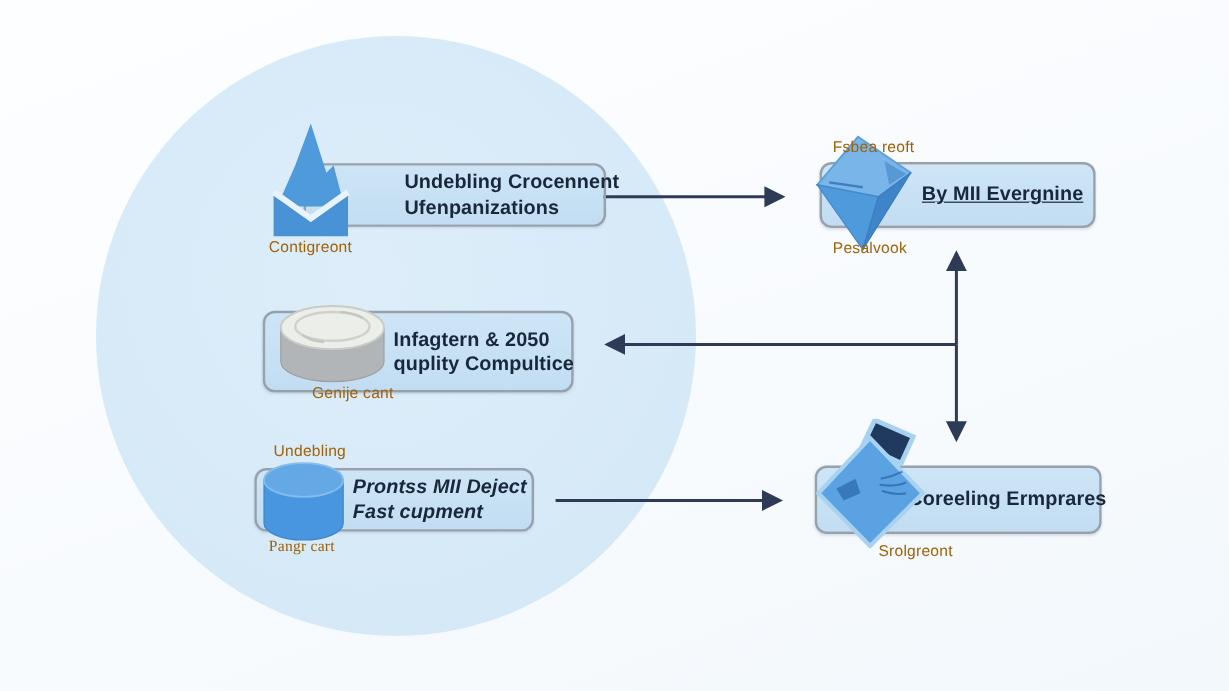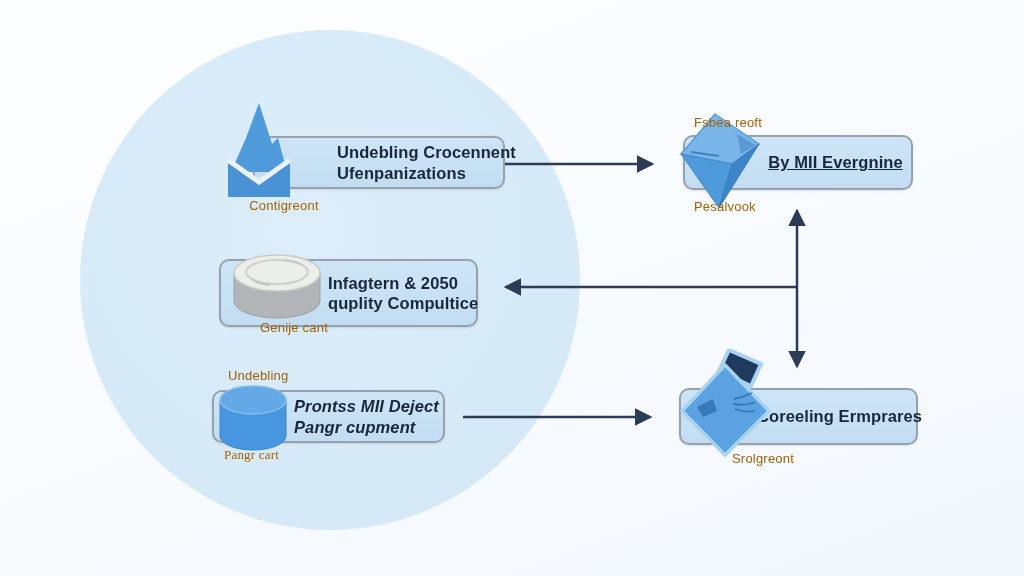--- a/index.html
+++ b/index.html
@@ -31,21 +31,21 @@
   .icon{position:absolute;z-index:3;}
   .icon1{left:226px;top:102px;}
   .icon2{left:677px;top:112px;}
   .icon3{left:230px;top:251px;}
   .icon4{left:218px;top:384px;}
   .icon5{left:679px;top:349px;}
   .caption{
     position:absolute;z-index:3;font-size:13px;color:#a16207;font-weight:500;
     letter-spacing:.2px;white-space:nowrap;
   }
-  .cap1{left:224px;top:198px;width:120px;text-align:center;}
+  .cap1{left:224px;top:198px;width:120px;}
   .cap2a{left:694px;top:115px;}
   .cap2b{left:694px;top:199px;}
   .cap3{left:248px;top:320px;margin-left:12px;}
   .cap4a{left:228px;top:368px;}
   .cap4b{left:224px;top:447px;font-family:Liberation Serif, serif;}
   .cap5{left:732px;top:451px;}
 </style>
 </head>
 <body>
 
@@ -105,21 +105,21 @@
     <ellipse cx="47" cy="22" rx="43" ry="18" fill="#eceeea" stroke="#c9cbc7" stroke-width="1.5"></ellipse>
     <ellipse cx="47" cy="21" rx="31" ry="12" fill="none" stroke="#cfd1cd" stroke-width="2"></ellipse>
     <path d="M22,28 a28,10 0 0 0 18,6" fill="none" stroke="#c4c6c2" stroke-width="2"></path>
     <path d="M72,14 a28,10 0 0 0 -18,-5" fill="none" stroke="#c4c6c2" stroke-width="2"></path>
   </svg>
   <div class="caption cap3">Genije cant</div>
 
   <div class="node-box box4">
     <div class="node-title">
       <span class="line">Prontss MII Deject</span>
-      <span class="line">Pangr cupment</span>
+      <span class="line">Fast cupment</span>
     </div>
   </div>
   <svg class="icon icon4" width="70" height="72" viewBox="0 0 70 72">
     <path d="M2,16 v36 a33,14 0 0 0 66,0 v-36 z" fill="#4796df" stroke="#3d86cc" stroke-width="1"></path>
     <ellipse cx="35" cy="16" rx="33" ry="14" fill="#64a9e6" stroke="#85bdec" stroke-width="1.5"></ellipse>
   </svg>
   <div class="caption cap4a">Undebling</div>
   <div class="caption cap4b">Pangr cart</div>
 
   <div class="node-box box5">

